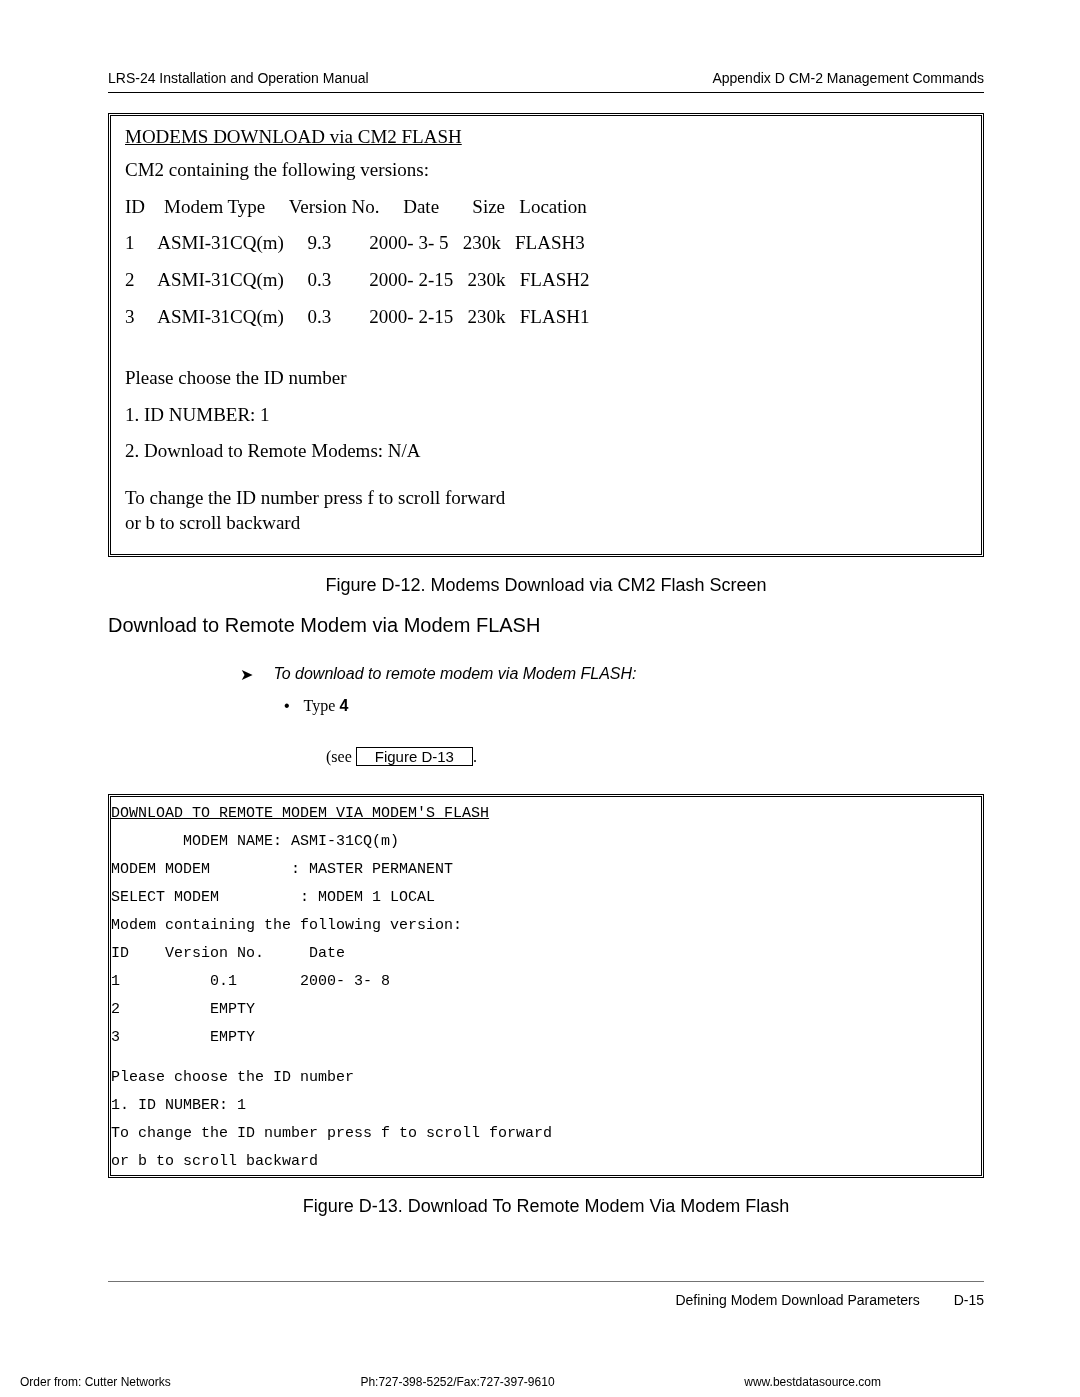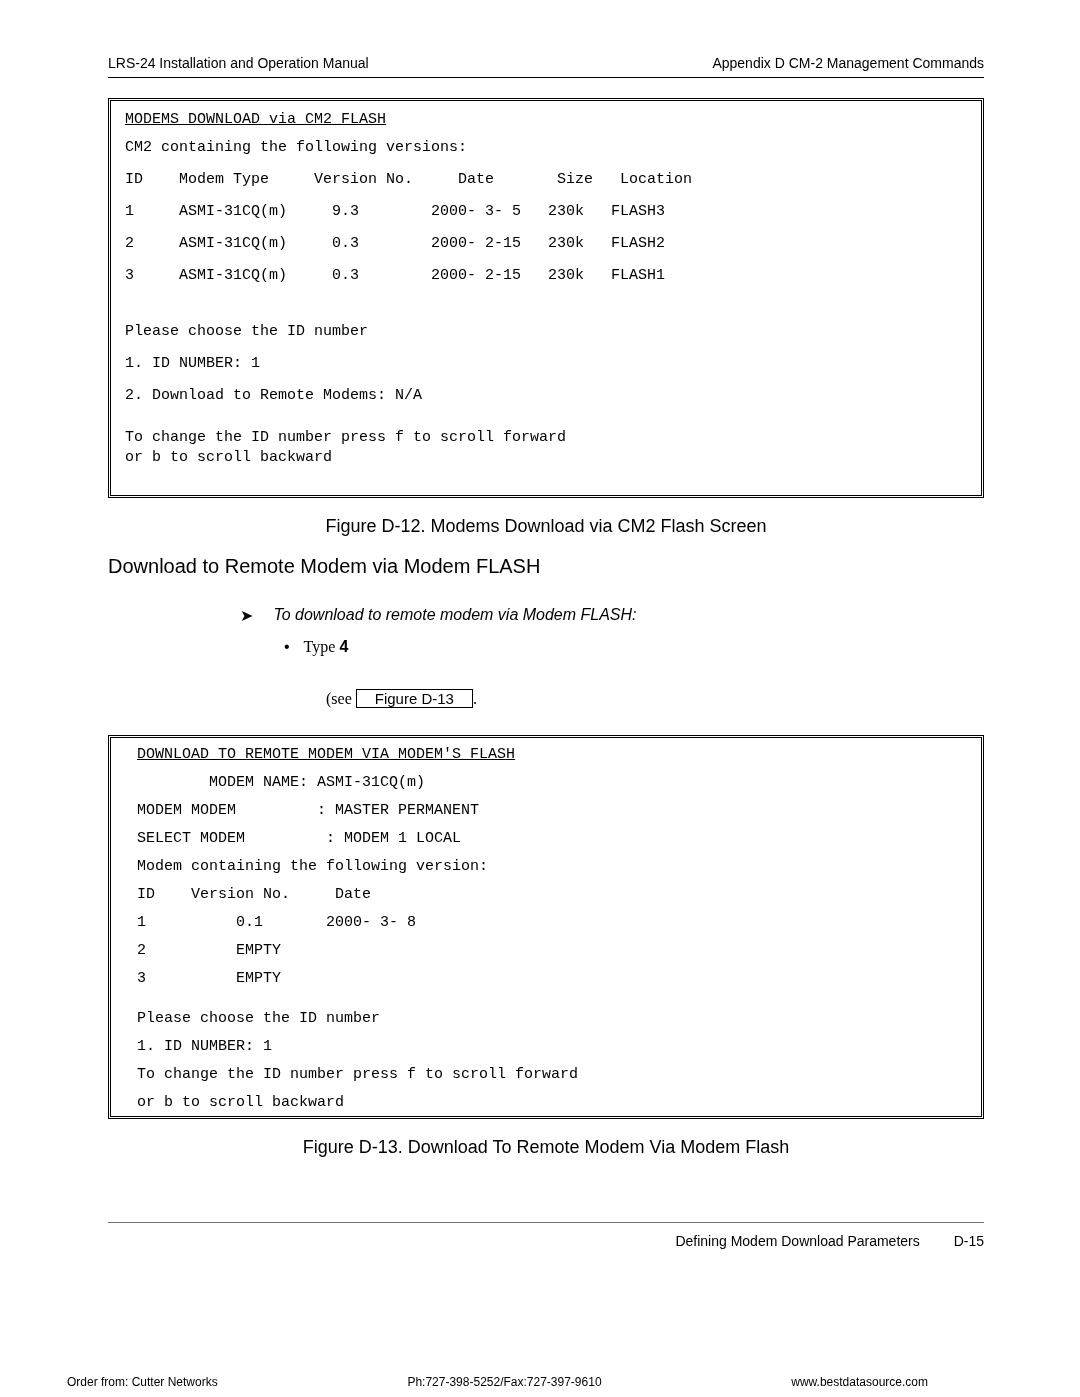--- a/index.html
+++ b/index.html
@@ -14,27 +14,28 @@
   }
   .page {
     padding: 55px 96px 0 108px;
   }
   .header-line {
     display: flex;
     justify-content: space-between;
     font-size: 14px;
     padding-bottom: 6px;
     border-bottom: 1px solid #000;
+    margin-top: 15px;
   }
   .term-box {
     border: 3px double #000;
     margin-top: 20px;
-    padding: 10px 14px 28px 14px;
-    font-family: Liberation Mono, monospace;
-    font-size: 15px;
+    padding: 10px 14px 19px 14px;
+    font-family: Liberation Serif, serif;
+    font-size: 19px;
     line-height: 1.2;
   }
   .term-box .title {
     text-decoration: underline;
     white-space: pre;
   }
   .term-box .row { white-space: pre; margin-top: 14px; }
   .term-box .row.first { margin-top: 10px; }
   .term-box .gap { height: 24px; }
   .caption {
@@ -85,21 +86,21 @@
   }
   .result-block .link {
     border: 1px solid #000;
     padding: 0 18px;
     font-family: Arial, sans-serif;
     font-size: 15px;
   }
   .term-box2 {
     border: 3px double #000;
     margin-top: 26px;
-    padding: 8px 14px 4px 26px;
+    padding: 8px 14px 4px 0;
     font-family: "Courier New", monospace;
     font-size: 15px;
     line-height: 1.2;
   }
   .term-box2 .title {
     text-decoration: underline;
     white-space: pre;
   }
   .term-box2 .row { white-space: pre; margin-top: 10px; }
   .term-box2 .gap { height: 22px; }
@@ -113,21 +114,20 @@
   .footer-bar .pg { margin-left: 30px; }
   .very-bottom {
     position: absolute;
     bottom: 8px;
     left: 0;
     width: 901px;
     display: flex;
     justify-content: space-between;
     font-size: 12px;
     padding: 0 20px;
-    margin-left: 47px;
   }
 </style>
 </head>
 <body>
 
 <div class="page">
   <div class="header-line">
     <span>LRS-24 Installation and Operation Manual</span>
     <span>Appendix D  CM-2 Management Commands</span>
   </div>

